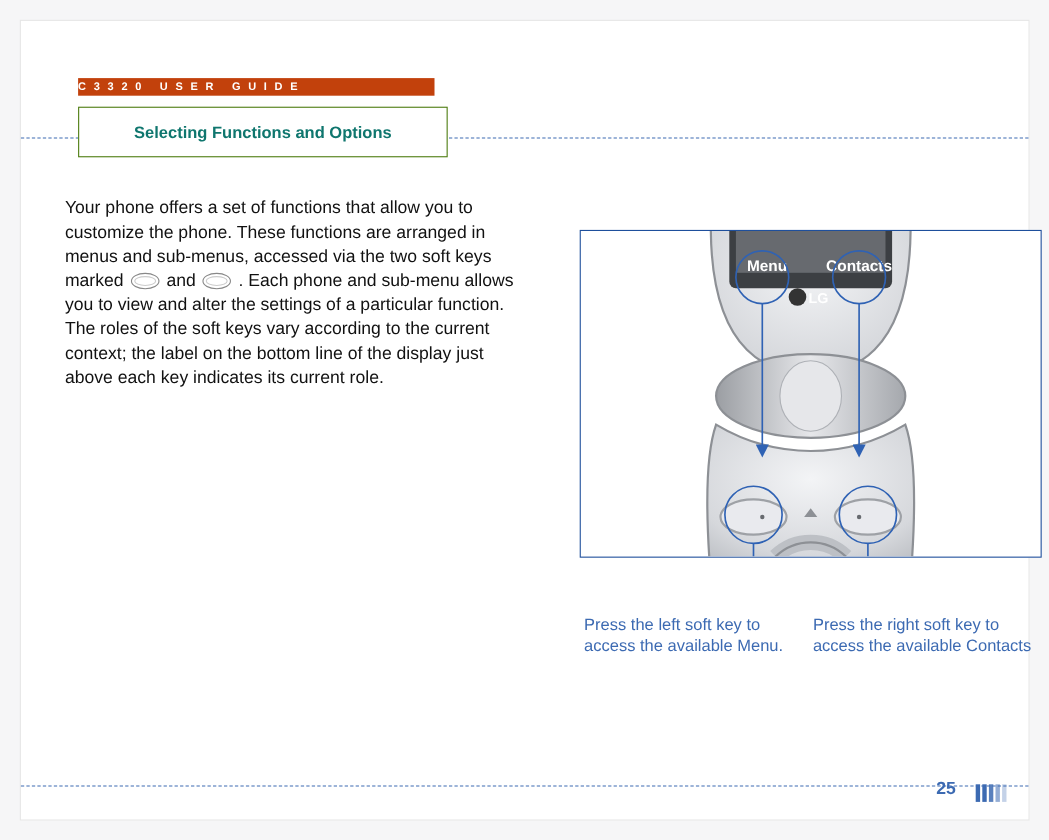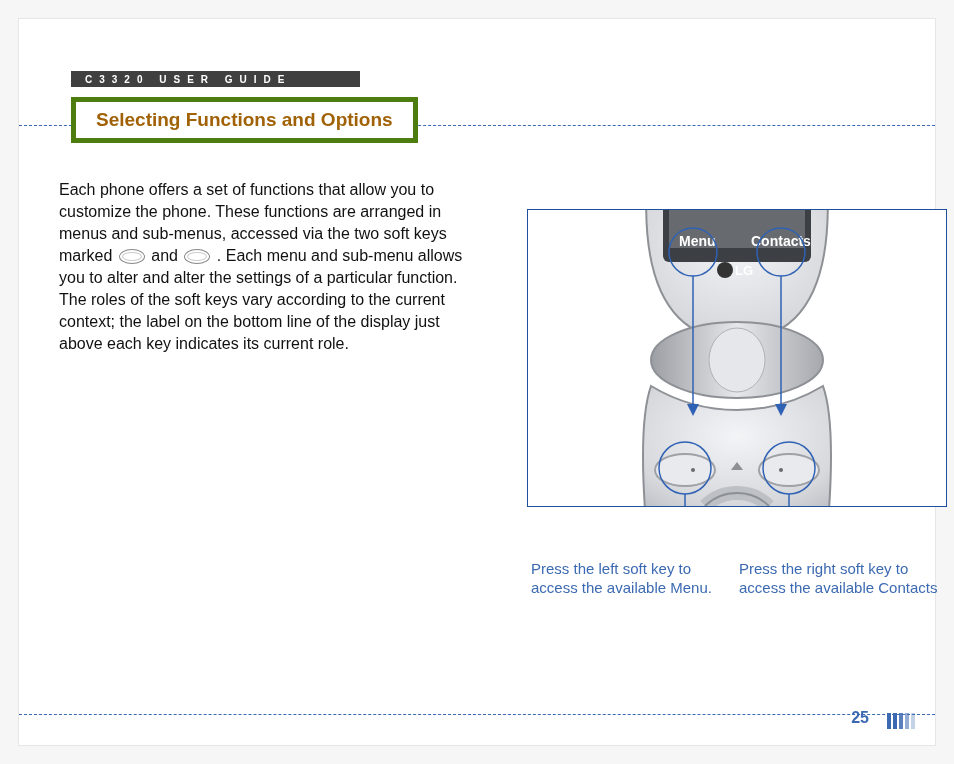--- a/index.html
+++ b/index.html
@@ -27,26 +27,25 @@
   
   .hdr {
     position: relative;
     height: 98px;
   }
 
   .model-stripe {
     position: absolute;
     left: 52px;
     top: 52px;
-    width: 289px;
+    width: 324px;
     height: 16px;
-    background: #404040;
+    background: #c2410c;
     display: flex;
     align-items: center;
-    padding-left: 14px;
     box-sizing: border-box;
     font-size: 10px;
     letter-spacing: 7px;
     color: #fff;
     font-weight: bold;
   }
 
   .title-line {
     position: absolute;
     left: 0;
@@ -55,29 +54,29 @@
     border-bottom: 1px dashed #3c6ab2;
   }
 
   .title-box {
     position: absolute;
     left: 52px;
     top: 78px;
     min-width: 336px;
     height: 46px;
     background: #fff;
-    border: 5px solid #4d7c0f;
+    border: 1px solid #4d7c0f;
     display: inline-flex;
     align-items: center;
     justify-content: center;
     padding: 0 20px;
     box-sizing: border-box;
     font-weight: bold;
-    font-size: 19px;
-    color: #a16207;
+    font-size: 15px;
+    color: #0f766e;
   }
 
   
   .body-text {
     position: absolute;
     left: 40px;
     top: 160px;
     width: 420px;
     font-size: 16px;
     line-height: 22px;
@@ -183,25 +182,25 @@
 
 <div class="page">
 
   <div class="hdr">
     <div class="model-stripe">C3320 USER GUIDE</div>
     <div class="title-line"></div>
     <div class="title-box">Selecting Functions and Options</div>
   </div>
 
   <div class="body-text">
-    <span>Each phone offers a set of functions that allow you to customize the phone. These functions are arranged in menus and sub-menus, accessed via the two soft keys marked </span>
+    <span>Your phone offers a set of functions that allow you to customize the phone. These functions are arranged in menus and sub-menus, accessed via the two soft keys marked </span>
     <span class="sk-icon"></span>
     <span> and </span>
     <span class="sk-icon"></span>
-    <span>. Each menu and sub-menu allows you to alter and alter the settings of a particular function.</span>
+    <span>. Each phone and sub-menu allows you to view and alter the settings of a particular function.</span>
     <br>
     <span>The roles of the soft keys vary according to the current context; the label on the bottom line of the display just above each key indicates its current role.</span>
   </div>
 
   <div class="phone-box">
     <svg viewBox="0 0 372 296">
 
       <defs>
         <radialGradient id="body" cx="50%" cy="40%" r="80%">
           <stop offset="0%" stop-color="#f3f4f6"></stop>

